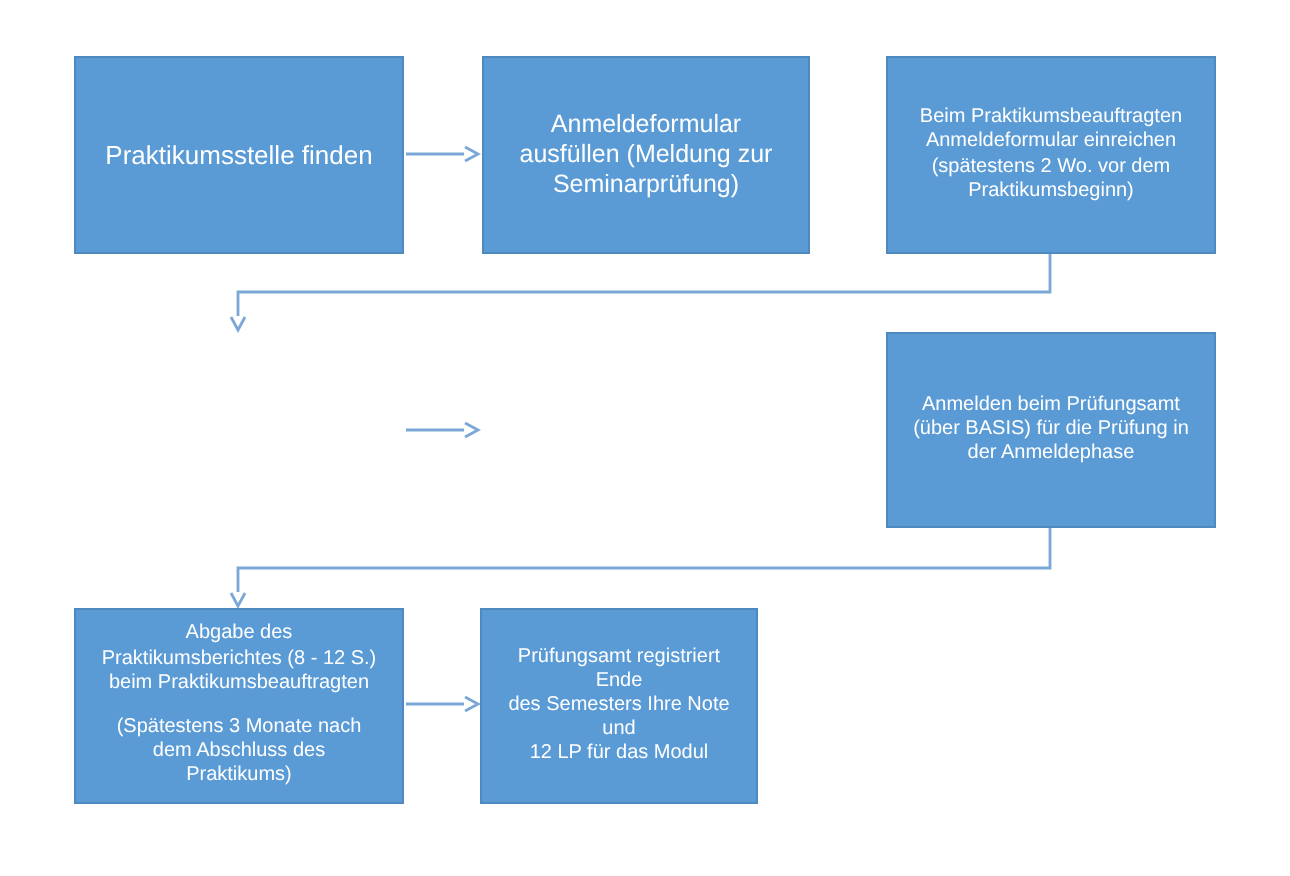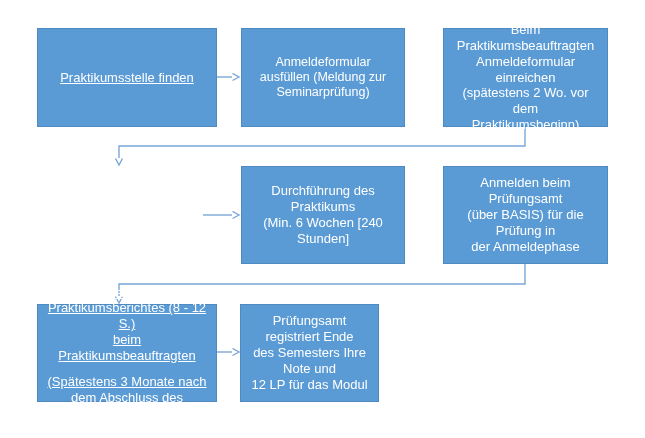--- a/index.html
+++ b/index.html
@@ -21,23 +21,23 @@
     flex-direction: column;
     align-items: center;
     justify-content: center;
     text-align: center;
     padding: 4px 8px;
   }
   .node p { margin: 0; white-space: pre-line; line-height: 1.22; }
   .node p + p { margin-top: 10px; }
   .fs-lg { font-size: 13px; }
   .fs-md { font-size: 12.5px; }
-  .fs-sm { font-size: 13px; }
+  .fs-sm { font-size: 10px; }
   
-  .c1 { left: 37px;  width: 180px; text-decoration: underline; }
+  .c1 { left: 37px;  width: 165px; }
   .c2 { left: 241px; width: 164px; justify-content: center; }
   .c3 { left: 443px; width: 165px; }
   .c2b { left: 240px; width: 139px; }
   
   .r1 { top: 28px;  height: 99px; }
   .r2 { top: 166px; height: 98px; }
   .r3 { top: 304px; height: 98px; }
   svg.connectors {
     position: absolute;
     left: 0; top: 0;
@@ -76,24 +76,20 @@
 ausfüllen (Meldung zur
 Seminarprüfung)</p>
   </div>
   <div class="node r1 c3 fs-sm">
     <p>Beim Praktikumsbeauftragten
 Anmeldeformular einreichen
 (spätestens 2 Wo. vor dem
 Praktikumsbeginn)</p>
   </div>
 
-  <div class="node r2 c2 fs-sm">
-    <p>Durchführung des Praktikums
-(Min. 6 Wochen [240 Stunden]</p>
-  </div>
   <div class="node r2 c3 fs-sm">
     <p>Anmelden beim Prüfungsamt
 (über BASIS) für die Prüfung in
 der Anmeldephase</p>
   </div>
 
   <div class="node r3 c1 fs-sm">
     <p>Abgabe des
 Praktikumsberichtes (8 - 12 S.)
 beim Praktikumsbeauftragten</p>

